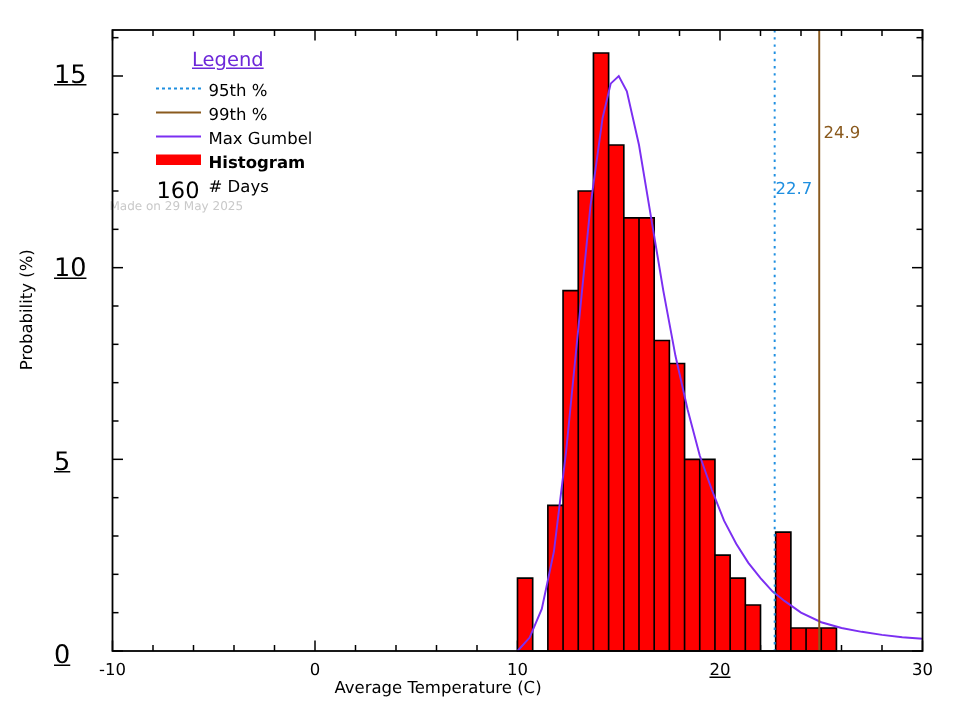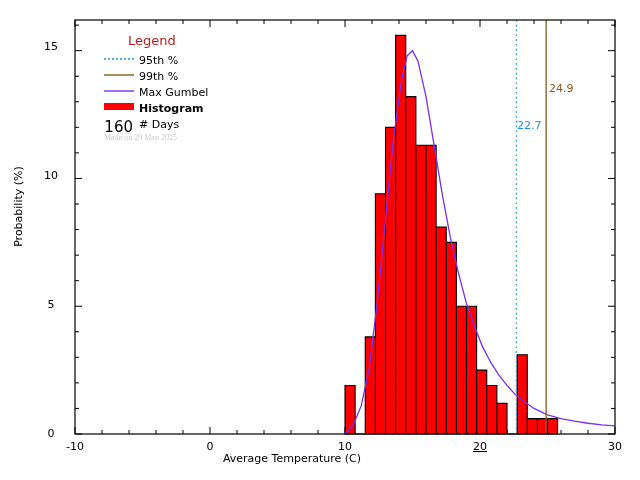--- a/index.html
+++ b/index.html
@@ -19,22 +19,22 @@
     position:absolute;
     left:-62px;top:200px;width:160px;text-align:center;
     font-size:11px;color:#000;
     transform:rotate(-90deg);transform-origin:center center;
   }
   .xlabel{
     position:absolute;left:0;top:452px;width:584px;text-align:center;
     font-size:11px;color:#000;
   }
   .tick-label-x{position:absolute;font-size:11px;color:#000;text-align:center;width:40px;}
-  .tick-label-y{position:absolute;font-size:11px;color:#000;text-align:center;width:30px;}
-  .legend-title{position:absolute;font-size:13px;color:#b91c1c;}
+  .tick-label-y{position:absolute;font-size:17px;color:#000;text-align:left;width:30px;text-decoration:underline;}
+  .legend-title{position:absolute;font-size:13px;color:#6d28d9;text-decoration:underline;}
   .legend-label{position:absolute;font-size:11px;color:#000;}
   .legend-count{position:absolute;font-size:15px;color:#000;text-align:right;width:34px;}
   .madeon{position:absolute;font-size:8px;color:#c9c9c9;}
   .pct-label{position:absolute;font-size:11px;}
   svg{position:absolute;left:0;top:0;}
 </style>
 </head>
 <body>
 
 <div id="chart-root">
@@ -54,21 +54,21 @@
   <div class="tick-label-x" style="left:460px;top:440px;text-decoration:underline;">20</div>
   <div class="tick-label-x" style="left:595px;top:440px;">30</div>
 
   <div class="legend-title" style="left:128px;top:33px;">Legend</div>
   <div class="legend-label" style="left:139px;top:54px;">95th %</div>
   <div class="legend-label" style="left:139px;top:70px;">99th %</div>
   <div class="legend-label" style="left:139px;top:86px;">Max Gumbel</div>
   <div class="legend-label" style="left:139px;top:102px;font-weight:bold;">Histogram</div>
   <div class="legend-count" style="left:99px;top:118px;">160</div>
   <div class="legend-label" style="left:139px;top:118px;"># Days</div>
-  <div class="madeon" style="left:104px;top:133px;font-family:Liberation Serif, serif;">Made on 29 May 2025</div>
+  <div class="madeon" style="left:73px;top:133px;">Made on 29 May 2025</div>
 
   <div class="pct-label" style="left:549px;top:82px;color:#8a5a1e;">24.9</div>
   <div class="pct-label" style="left:517px;top:119px;color:#1f8fe0;">22.7</div>
 
   <svg id="plot-svg" width="640" height="480">
     <g id="legend-swatches">
       <line x1="104" y1="59" x2="134" y2="59" stroke="#1f8fe0" stroke-width="1.4" stroke-dasharray="2,2"></line>
       <line x1="104" y1="75" x2="134" y2="75" stroke="#8a5a1e" stroke-width="1.4"></line>
       <line x1="104" y1="91" x2="134" y2="91" stroke="#7b2ff2" stroke-width="1.4"></line>
       <rect x="104" y="103" width="30" height="7" fill="#ff0000"></rect>

